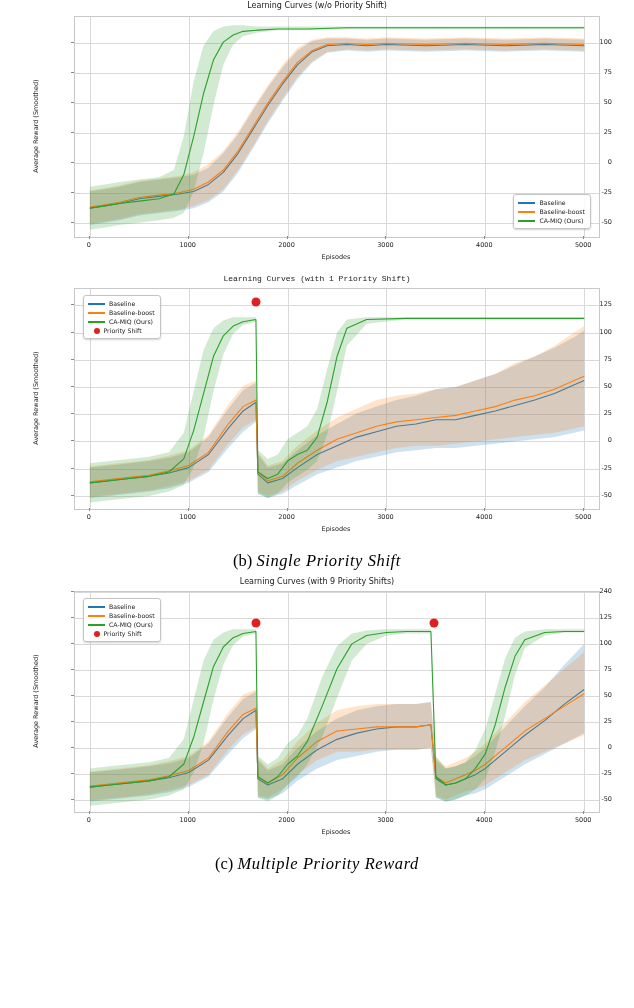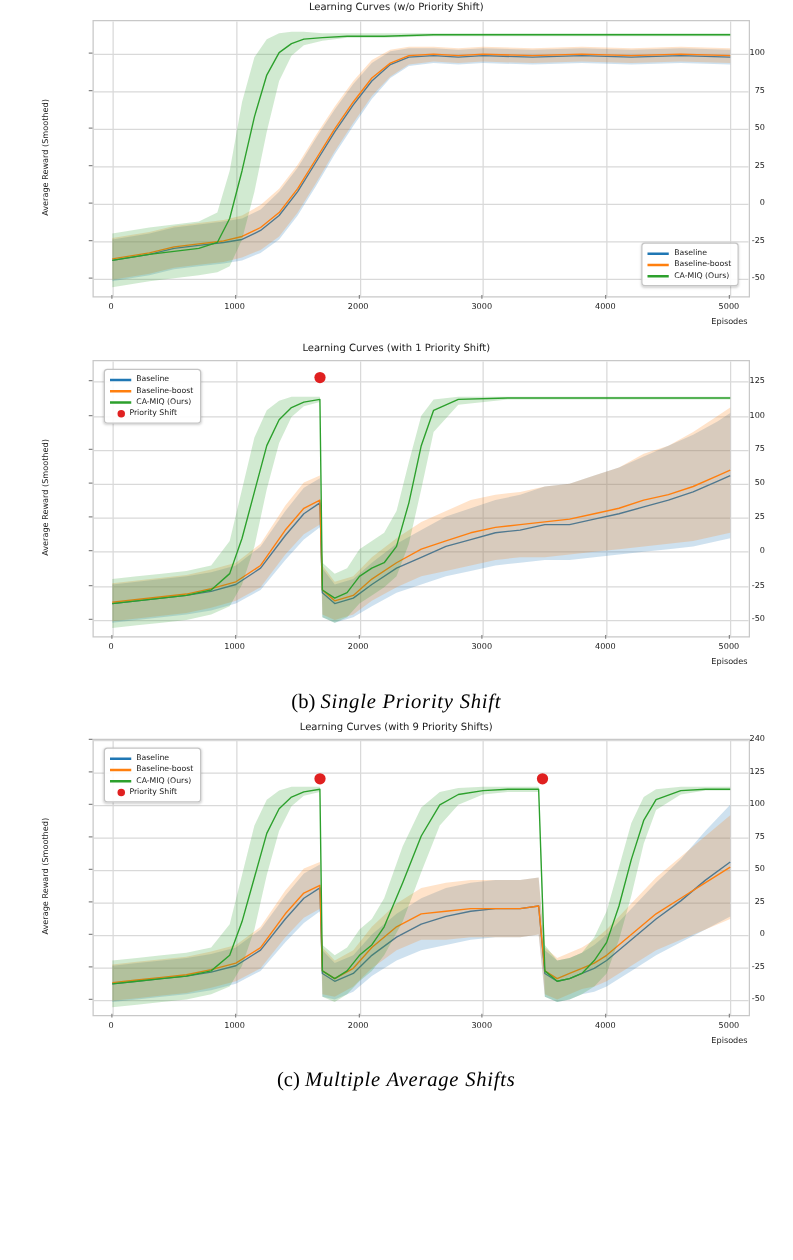--- a/index.html
+++ b/index.html
@@ -94,21 +94,21 @@
     font-size: 6.5px;
     color: #222;
     transform-origin: 0 0;
     transform: rotate(-90deg);
     white-space: nowrap;
   }
   .xlabel {
     position: absolute;
     font-size: 6.5px;
     color: #222;
-    text-align: right;
+    text-align: center;
     white-space: nowrap;
   }
 
   
   .legend {
     position: absolute;
     background: rgba(255,255,255,0.88);
     border: 1px solid #c4c4c4;
     border-radius: 3px;
     padding: 3px 5px 3px 4px;
@@ -218,21 +218,21 @@
         <div class="tickmark x" style="left: 462.302px; top: 236px;"></div>
         <div class="xtick-label" style="left: 561.17px; top: 241px;">5000</div>
         <div class="tickmark x" style="left: 561.17px; top: 236px;"></div>
         <div class="xlabel" style="left: 52px; width: 524px; top: 253px;">Episodes</div>
         <div class="ylabel" style="left: 10px; top: 126px; transform: rotate(-90deg) translate(-50%, 0px);">Average Reward (Smoothed)</div>
       </div>
   </div>
 
   <div class="figure-block">
     <div class="chart" id="chart-1" style="width:590px;height:272px;">
-      <div class="chart-title" style="top:2px;">Learning Curves (with 1 Priority Shift)</div>
+      <div class="chart-title" style="top:2px;font-family:Liberation Mono, monospace;">Learning Curves (with 1 Priority Shift)</div>
     <div class="plot" style="left: 52px; top: 16px; width: 524px; height: 220px;">
           <div class="grid-line h" style="top: 206.931px;"></div>
           <div class="grid-line h" style="top: 179.703px;"></div>
           <div class="grid-line h" style="top: 152.475px;"></div>
           <div class="grid-line h" style="top: 125.248px;"></div>
           <div class="grid-line h" style="top: 98.0198px;"></div>
           <div class="grid-line h" style="top: 70.7921px;"></div>
           <div class="grid-line h" style="top: 43.5644px;"></div>
           <div class="grid-line h" style="top: 16.3366px;"></div>
           <div class="grid-line v" style="left: 14.8302px;"></div>
@@ -382,17 +382,17 @@
         <div class="tickmark x" style="left: 363.434px; top: 236px;"></div>
         <div class="xtick-label" style="left: 462.302px; top: 241px;">4000</div>
         <div class="tickmark x" style="left: 462.302px; top: 236px;"></div>
         <div class="xtick-label" style="left: 561.17px; top: 241px;">5000</div>
         <div class="tickmark x" style="left: 561.17px; top: 236px;"></div>
         <div class="xlabel" style="left: 52px; width: 524px; top: 253px;">Episodes</div>
         <div class="ylabel" style="left: 10px; top: 126px; transform: rotate(-90deg) translate(-50%, 0px);">Average Reward (Smoothed)</div>
       </div>
     <div class="caption">
       <span class="cap-label">(c)</span>
-      <span class="cap-title">Multiple Average Shifts</span>
+      <span class="cap-title">Multiple Priority Reward</span>
     </div>
   </div>
 
 </div>
 
 </body></html>

